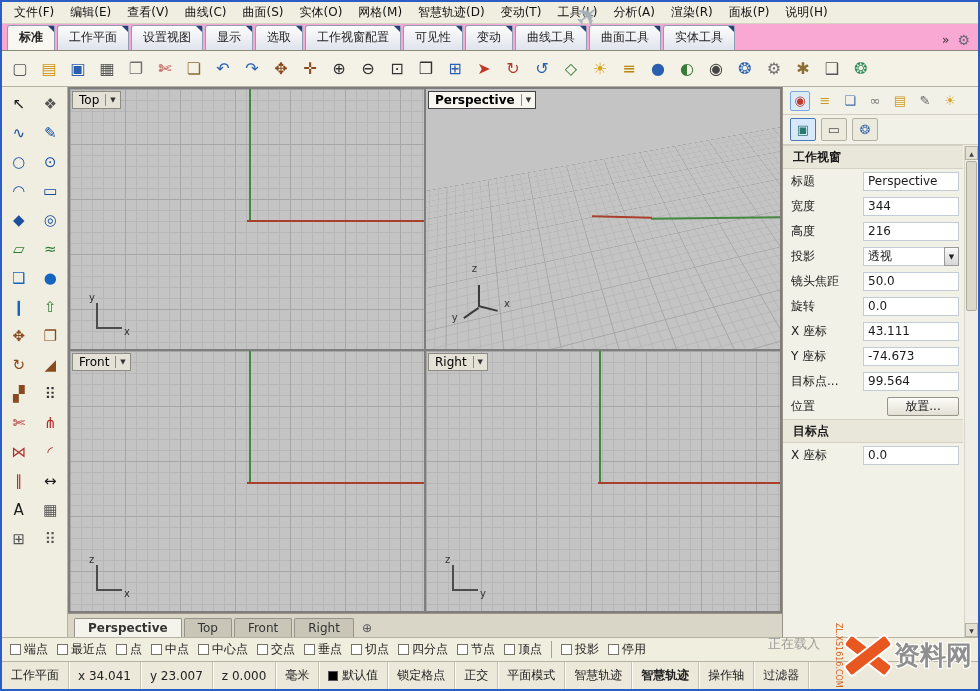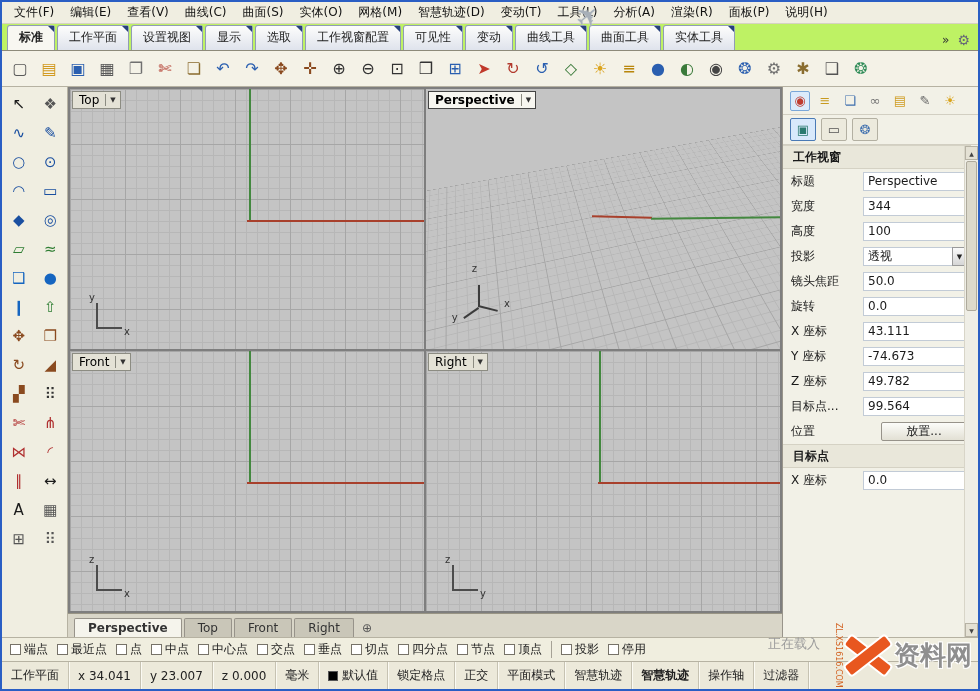--- a/index.html
+++ b/index.html
@@ -19,21 +19,21 @@
   
   .menubar{height:22px;flex:none;background:#f0eee1;border-bottom:1px solid #d6d2c2;display:flex;align-items:center;padding:0 4px;font-size:12px;color:#111}
   .menu-item{padding:2px 8px;cursor:default;white-space:nowrap}
 
   
   .cmd{flex:none;background:#fff;border-bottom:1px solid #a29e90}
   .cmd-line{height:22px;display:flex;align-items:center;gap:4px;padding:0 7px;font-size:12px;color:#1c1c1c;white-space:nowrap}
   .cmd-input{flex:1;height:16px}
 
   
-  .tabstrip{height:27px;flex:none;background:#bef264;border-bottom:1px solid #8d8a7a;display:flex;align-items:flex-end;padding:3px 5px 0 5px}
+  .tabstrip{height:27px;flex:none;background:#f9a8d4;border-bottom:1px solid #8d8a7a;display:flex;align-items:flex-end;padding:3px 5px 0 5px}
   .tabs{display:flex;gap:2px;align-items:flex-end}
   .tab{position:relative;font-size:12px;color:#222;padding:3px 11px 4px;background:linear-gradient(#fdfdfc,#dfe3ec);border:1px solid #919cb5;border-bottom:none;border-radius:3px 3px 0 0;white-space:nowrap;cursor:pointer}
   .tab::after{content:"";position:absolute;top:0;right:0;border-top:6px solid #27417c;border-left:6px solid transparent}
   .tab.active{background:#f8f7f1;font-weight:bold}
   .tab-overflow{margin-left:auto;font-size:12px;color:#333;padding:0 5px 3px;cursor:pointer}
   .tab-gear{font-size:14px;color:#667;padding:0 3px 2px;cursor:pointer}
 
   
   .toolbar{height:36px;flex:none;background:#f4f2e7;border-bottom:1px solid #b6b2a2;display:flex;align-items:center;padding:2px 4px;gap:1px;overflow:hidden}
   .tbtn{width:28px;height:28px;flex:none;display:flex;align-items:center;justify-content:center;font-size:16px;border-radius:2px;cursor:pointer}
@@ -87,28 +87,28 @@
   .vptab-add{font-size:12px;color:#555;padding:0 6px 2px;cursor:pointer}
 
   
   .panel{width:196px;flex:none;background:#f2f1e7;border-left:1px solid #98948a;position:relative;display:flex;flex-direction:column;overflow:hidden}
   .ptabs{height:28px;flex:none;display:flex;align-items:center;gap:5px;padding:0 7px;border-bottom:1px solid #d2cfc2}
   .ptab{width:20px;height:20px;display:flex;align-items:center;justify-content:center;font-size:13px;border-radius:2px;cursor:pointer}
   .ptab.active{background:#dcebfb;border:1px solid #7aa7d8}
   .pmodes{height:30px;flex:none;display:flex;align-items:center;gap:5px;padding:0 7px;border-bottom:1px solid #d2cfc2}
   .pmode{width:26px;height:23px;display:flex;align-items:center;justify-content:center;font-size:13px;background:#eceadd;border:1px solid #b3b0a2;border-radius:2px;cursor:pointer}
   .pmode.active{background:#d8e9fb;border-color:#4a7ab5}
-  .prows{flex:1;padding-right:7px;overflow:hidden}
+  .prows{flex:1;padding-right:15px;overflow:hidden}
   .prow{display:flex;align-items:center;height:25px;padding-left:8px;font-size:12px;color:#1a1a1a}
   .prow .plabel{width:72px;flex:none;overflow:hidden;white-space:nowrap}
   .prow .pvalue{flex:1;height:19px;line-height:17px;background:#fff;border:1px solid #c2cbd6;padding:0 4px;margin-right:4px;overflow:hidden;white-space:nowrap;cursor:text}
   .prow.section{height:24px;background:#e9e7da;font-weight:bold;border-top:1px solid #d5d2c4;border-bottom:1px solid #d5d2c4;padding-left:10px}
   .prow.dropdown .pvalue{margin-right:0;border-right:none}
   .dd-arrow{width:15px;height:19px;margin-right:4px;border:1px solid #9a9a9a;background:linear-gradient(#fafafa,#d6d6d6);font-size:7px;color:#222;display:flex;align-items:center;justify-content:center;cursor:pointer}
-  .prow.button .pvalue{flex:none;width:86px;margin-left:auto;background:linear-gradient(#fcfcf9,#e2e0d4);border:1px solid #97938a;border-radius:2px;text-align:center;cursor:pointer}
+  .prow.button .pvalue{flex:none;width:72px;margin-left:auto;background:linear-gradient(#fcfcf9,#e2e0d4);border:1px solid #97938a;border-radius:2px;text-align:center;cursor:pointer}
   .pscroll{position:absolute;top:59px;right:0;bottom:0;width:14px;background:#efeee6;border-left:1px solid #d8d5c8;display:flex;flex-direction:column;z-index:4}
   .pscroll .sarrow{height:14px;flex:none;display:flex;align-items:center;justify-content:center;font-size:6px;color:#444;background:#e4e1d4;border:1px solid #b6b2a4;cursor:pointer}
   .pscroll .track{flex:1;position:relative}
   .pscroll .thumb{position:absolute;top:1px;left:1px;right:1px;height:150px;background:#dcd9cb;border:1px solid #aeaa9c;border-radius:2px;cursor:grab}
 
   
   .osnap{height:24px;flex:none;background:#f0eedf;border-top:1px solid #b6b2a2;display:flex;align-items:center;gap:9px;padding:0 8px;font-size:12px;color:#222;overflow:hidden}
   .osnap-item{display:flex;align-items:center;gap:3px;cursor:pointer;white-space:nowrap}
   .osnap-item.divided{border-left:1px solid #a6a296;padding-left:9px}
   .cb{width:11px;height:11px;flex:none;background:#fff;border:1px solid #767268}
@@ -354,21 +354,21 @@
           <span class="pvalue">Perspective</span>
 
         </div>
           <div class="prow prop">
           <span class="plabel">宽度</span>
           <span class="pvalue">344</span>
 
         </div>
           <div class="prow prop">
           <span class="plabel">高度</span>
-          <span class="pvalue">100</span>
+          <span class="pvalue">216</span>
 
         </div>
           <div class="prow dropdown">
           <span class="plabel">投影</span>
           <span class="pvalue">透视</span>
           <span class="dd-arrow">▼</span>
         </div>
           <div class="prow prop">
           <span class="plabel">镜头焦距</span>
           <span class="pvalue">50.0</span>
@@ -380,25 +380,20 @@
 
         </div>
           <div class="prow prop">
           <span class="plabel">X 座标</span>
           <span class="pvalue">43.111</span>
 
         </div>
           <div class="prow prop">
           <span class="plabel">Y 座标</span>
           <span class="pvalue">-74.673</span>
-
-        </div>
-          <div class="prow prop">
-          <span class="plabel">Z 座标</span>
-          <span class="pvalue">49.782</span>
 
         </div>
           <div class="prow prop">
           <span class="plabel">目标点...</span>
           <span class="pvalue">99.564</span>
 
         </div>
           <div class="prow button">
           <span class="plabel">位置</span>
           <span class="pvalue">放置...</span>

